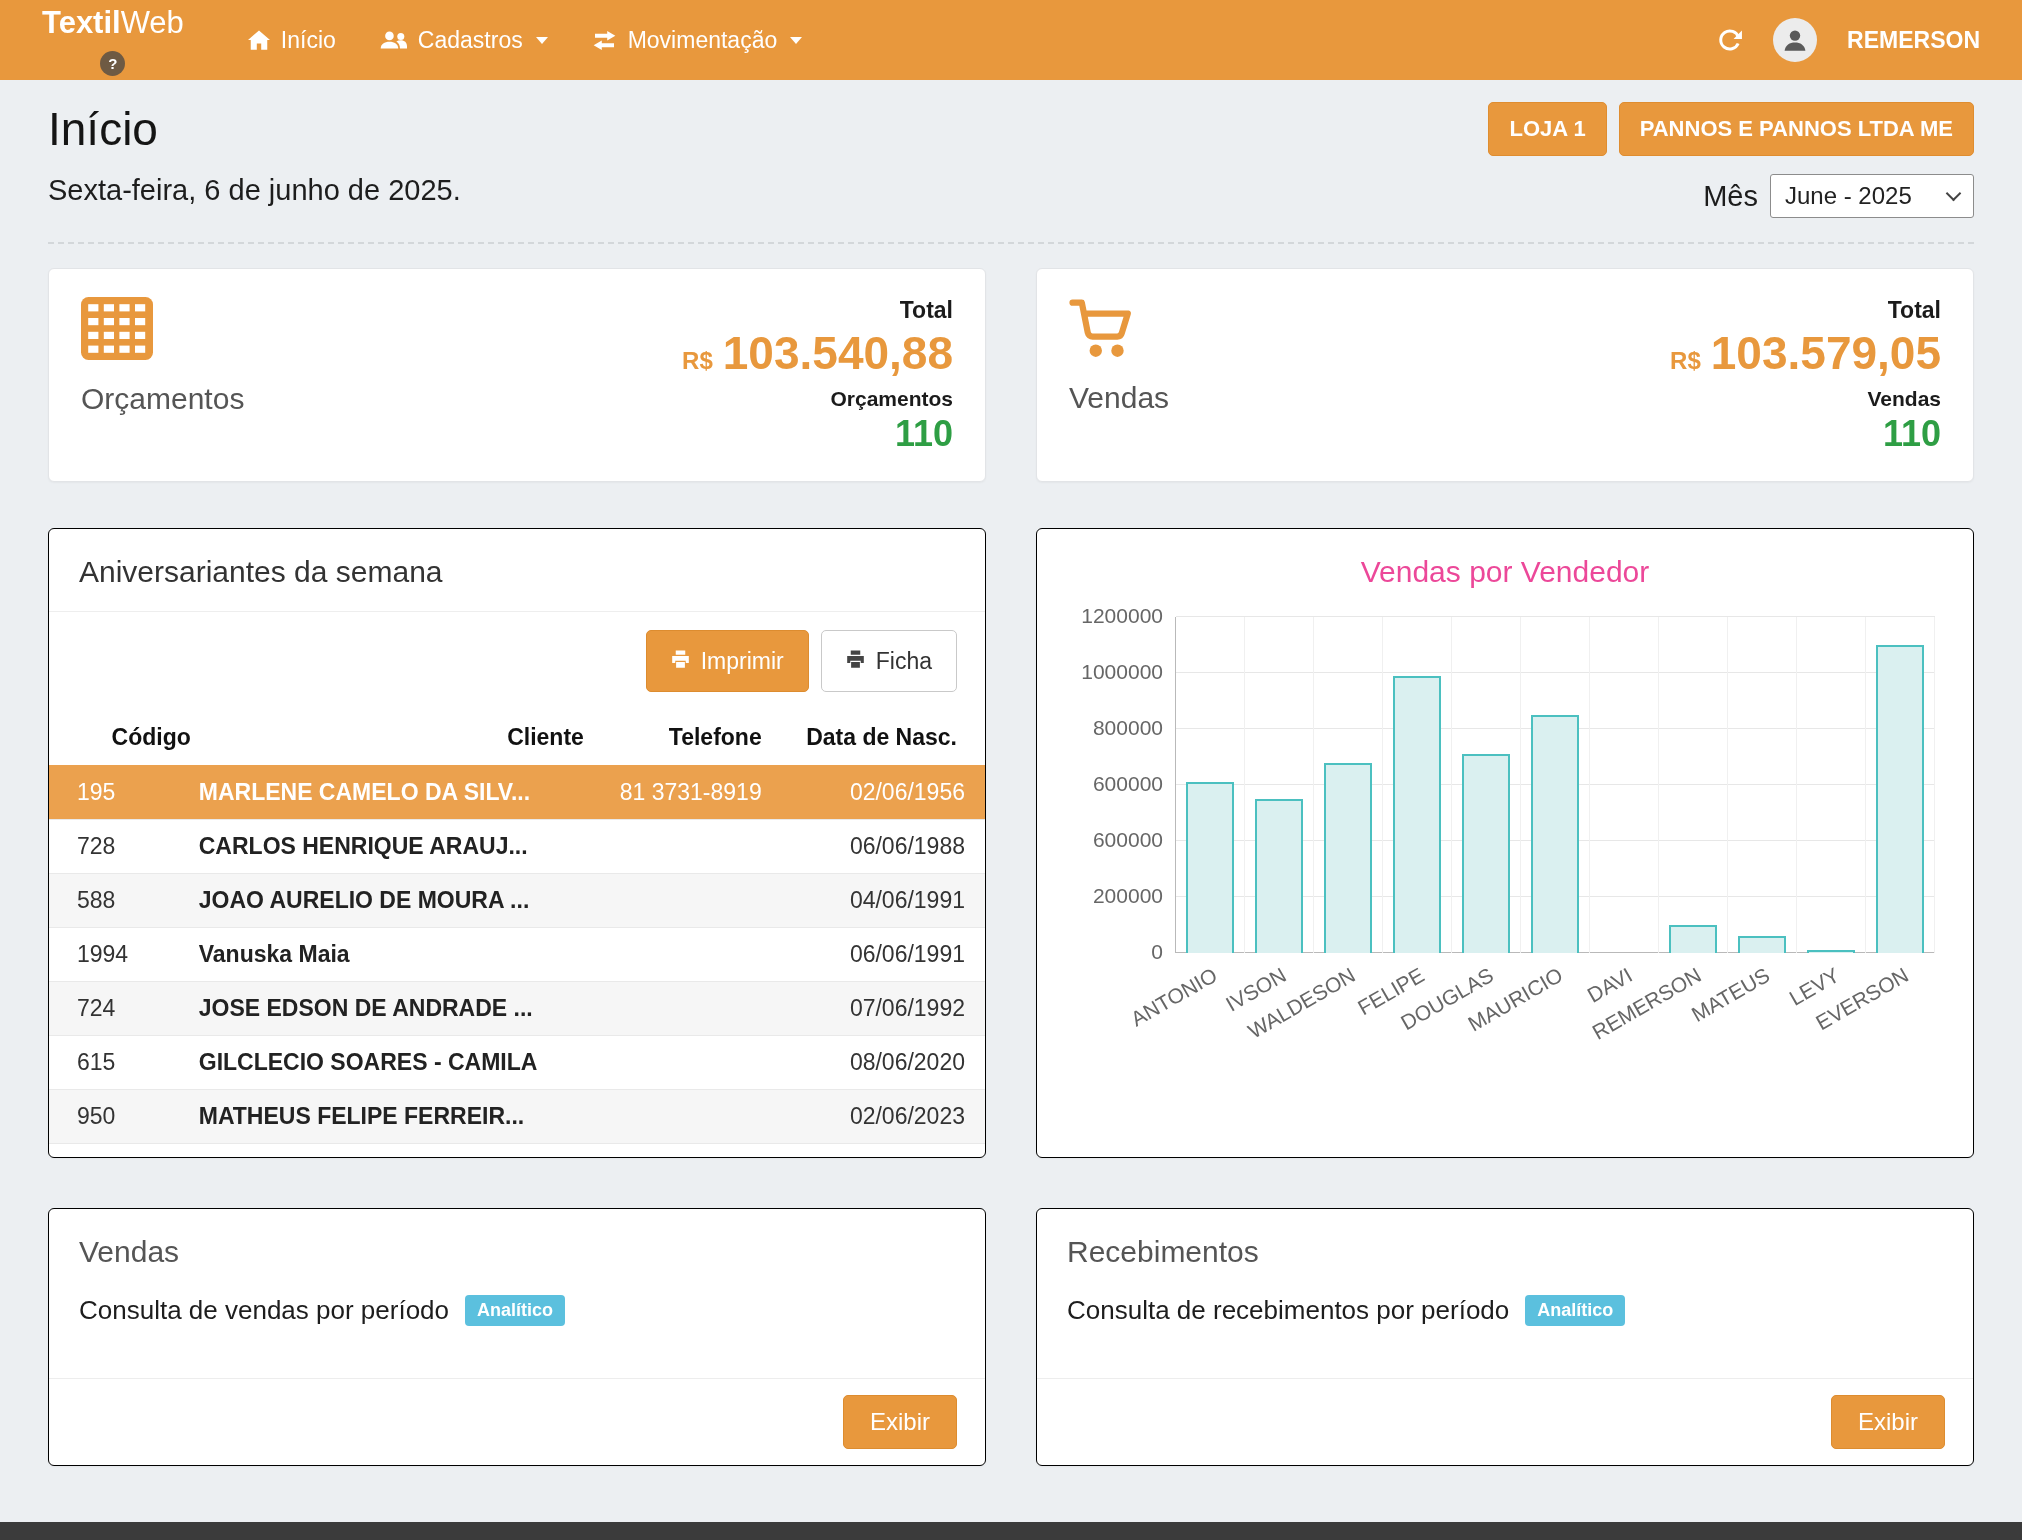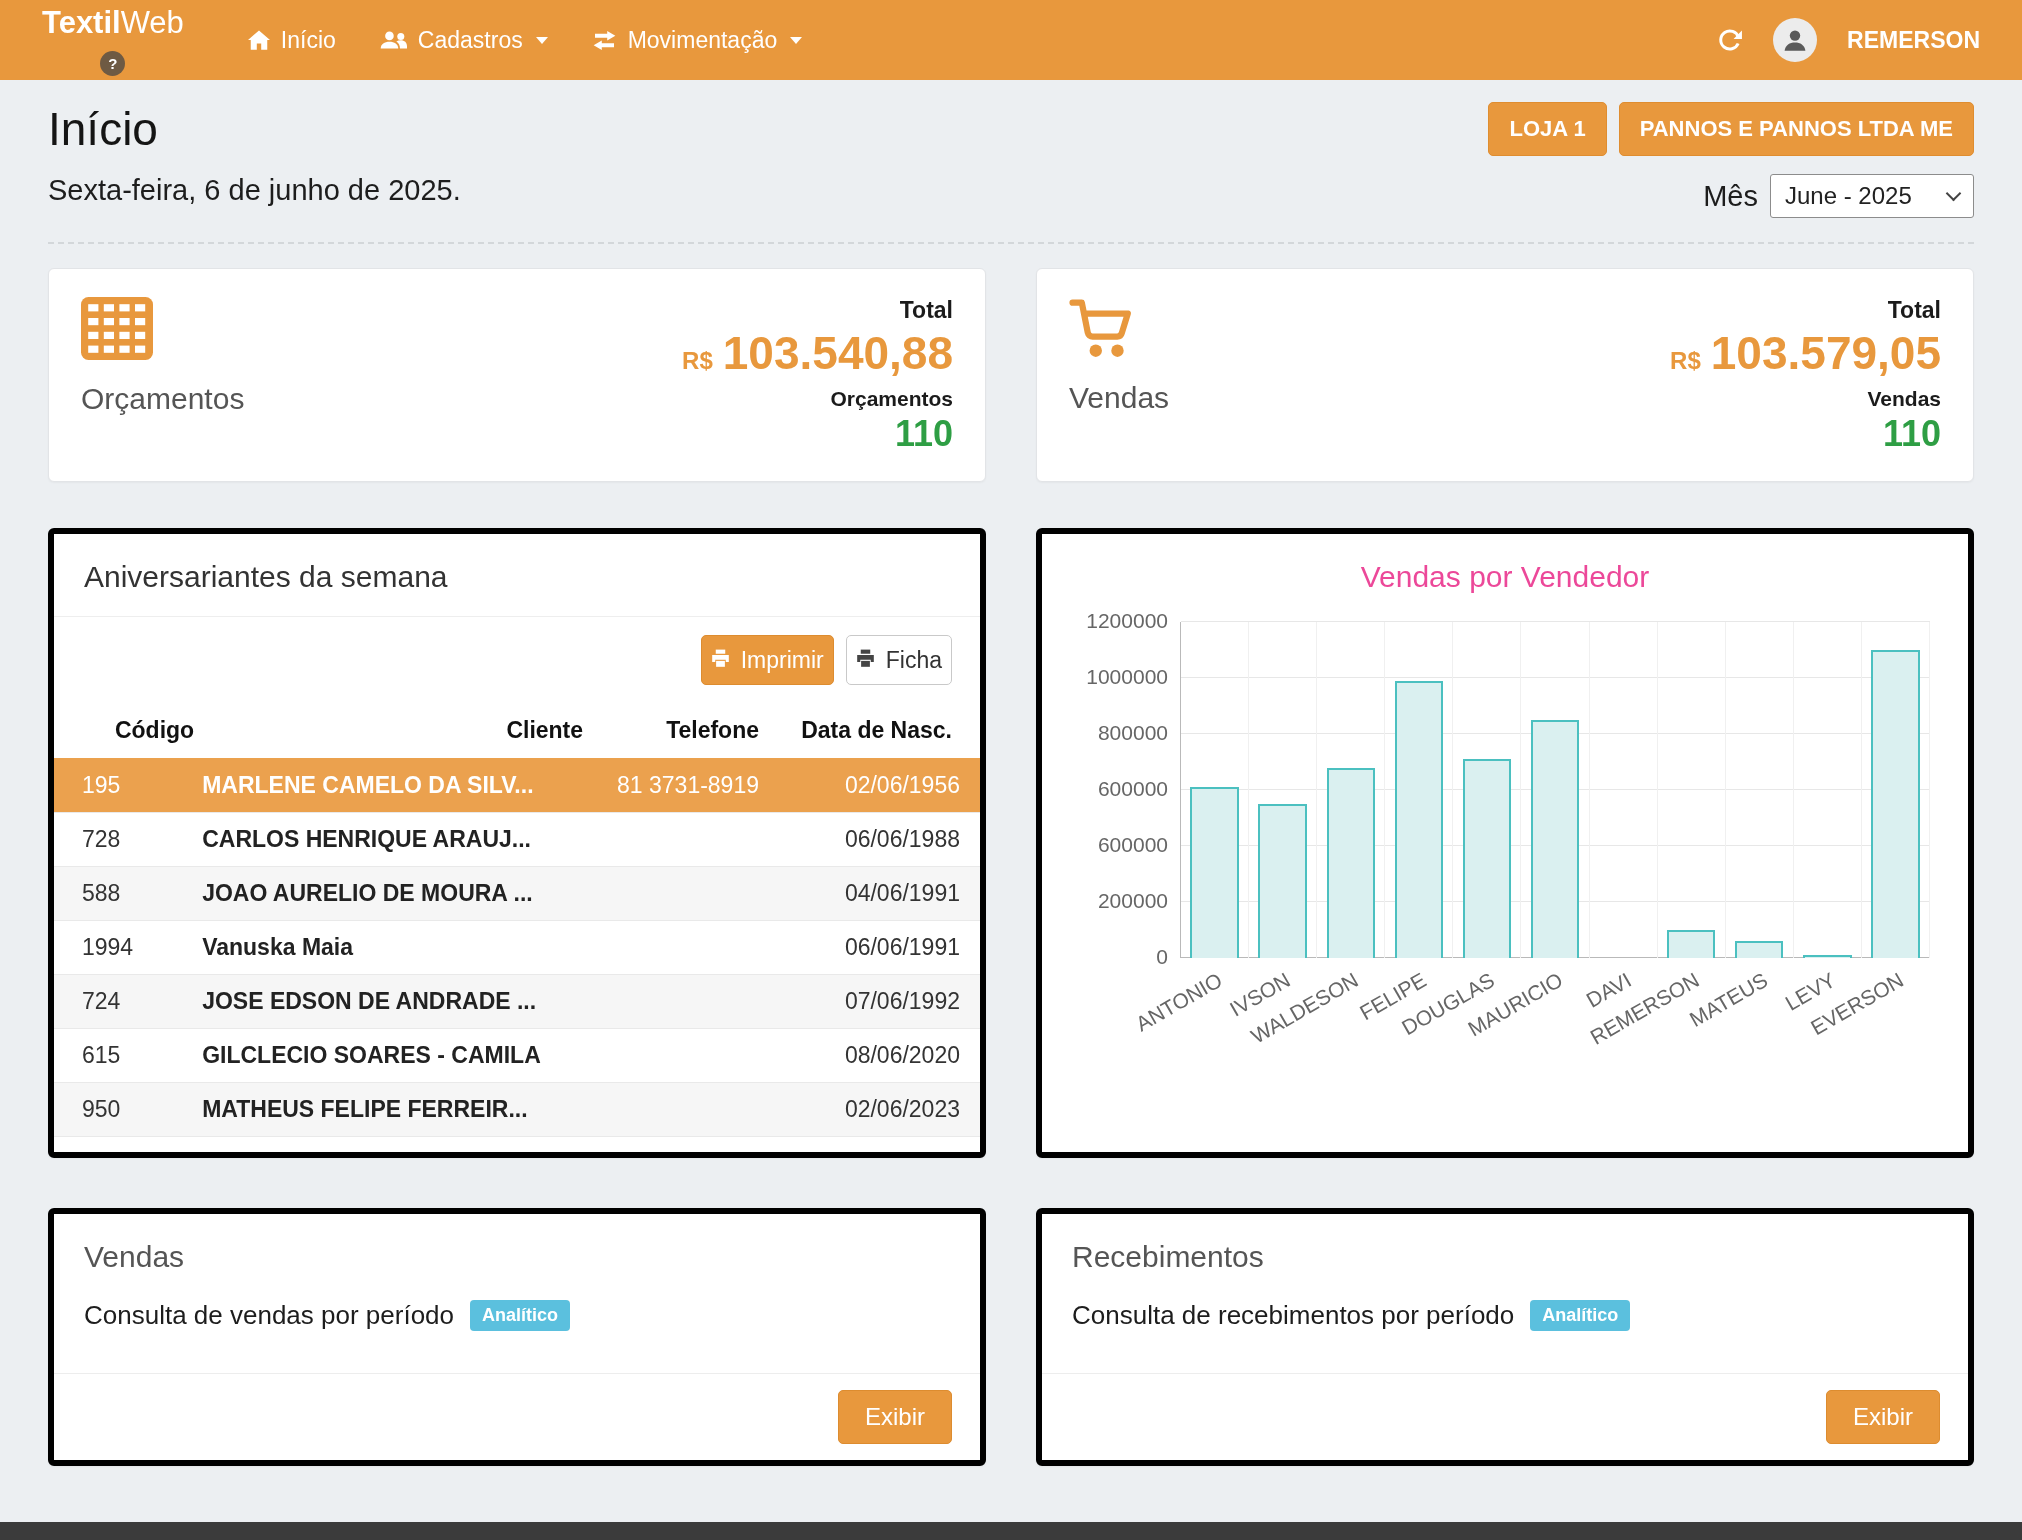--- a/index.html
+++ b/index.html
@@ -83,29 +83,29 @@
   .total-label { font-size: 23px; font-weight: 700; color: #1b1b1b; }
   .amount-row { display: flex; align-items: baseline; gap: 10px; color: #e8983d; margin-top: 2px; }
   .currency { font-size: 24px; font-weight: 700; }
   .amount { font-size: 46px; font-weight: 700; }
   .count-label { font-size: 21px; font-weight: 700; color: #1b1b1b; margin-top: 7px; }
   .count-value { font-size: 36px; font-weight: 700; color: #2e9e44; margin-top: 2px; }
 
   
   .mid-row { display: grid; grid-template-columns: 1fr 1fr; gap: 50px; margin-top: 46px; }
   .panel {
-    background: #fff; border: 6px solid #000000; border-radius: 6px;
+    background: #fff; border: 1px solid #000000; border-radius: 6px;
     box-shadow: 0 1px 2px rgba(0,0,0,.04);
   }
   .birthday-panel { height: 630px; overflow: hidden; display: flex; flex-direction: column; }
   .panel-heading { font-size: 30px; color: #333; padding: 26px 30px 22px; border-bottom: 1px solid #eee; }
   .bd-toolbar { display: flex; justify-content: flex-end; gap: 12px; padding: 18px 28px; }
   .btn {
     display: inline-flex; align-items: center; gap: 11px; font-size: 23px;
-    border-radius: 5px; padding: 0 9px; height: 50px; cursor: pointer;
+    border-radius: 5px; padding: 0 24px; height: 62px; cursor: pointer;
     border: 1px solid transparent; font-family: inherit;
   }
   .btn-orange { background: #e8983d; color: #fff; border-color: #dd8c2f; }
   .btn-light { background: #fff; color: #333; border-color: #c9c9c9; }
 
   table { width: 100%; border-collapse: collapse; font-size: 23px; }
   th { font-weight: 700; color: #111; text-align: right; padding: 14px 8px 14px 0; }
   th.col-codigo { padding-left: 28px; width: 16%; }
   th.col-cliente { width: 42%; }
   th.col-telefone { text-align: right; width: 19%; }

